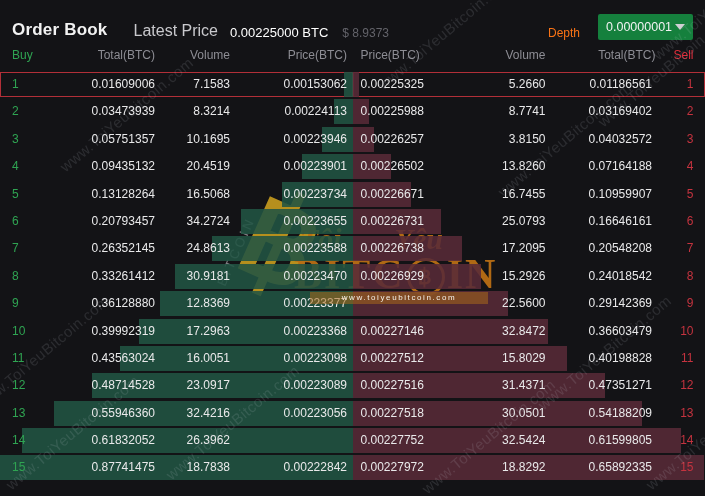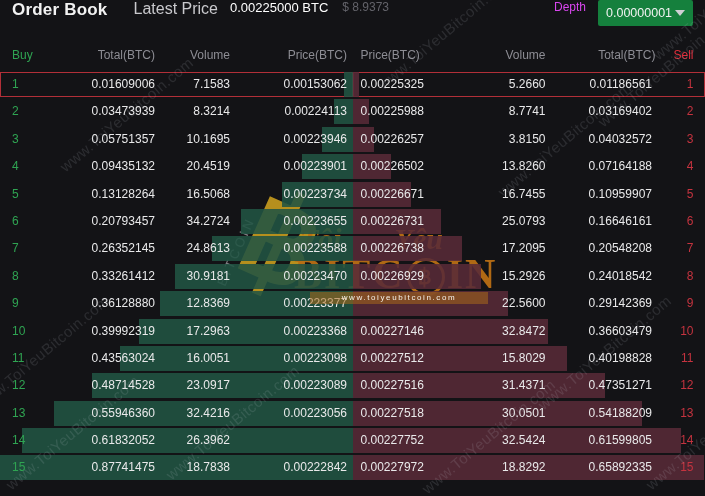--- a/index.html
+++ b/index.html
@@ -1,26 +1,26 @@
 <!DOCTYPE html>
 <html><head>
 <meta charset="utf-8">
 <style>
   html,body{margin:0;padding:0;background:#131316;}
   body{width:705px;height:496px;overflow:hidden;font-family:"Liberation Sans",sans-serif;}
   .app{position:relative;width:705px;height:496px;background:#131316;overflow:hidden;}
 
   
-  .topbar{position:absolute;top:0;left:0;right:0;height:40px;display:flex;align-items:flex-start;padding:0 12px;box-sizing:border-box;z-index:20;}
+  .topbar{position:absolute;top:0;left:0;right:0;height:40px;display:flex;align-items:flex-end;padding:0 12px;box-sizing:border-box;z-index:20;}
   .title{font-size:17px;font-weight:700;color:#f2f2f2;margin-right:26px;letter-spacing:.2px;}
   .lp-label{font-size:16px;color:#c9c9cd;margin-right:12px;}
   .lp-value{font-size:13px;font-weight:400;color:#ffffff;margin-right:14px;}
   .usd{font-size:12px;color:#63636a;}
   .spacer{flex:1;}
-  .depth-label{font-size:12px;color:#d946ef;margin-right:12px;}
+  .depth-label{font-size:12px;color:#f97316;margin-right:18px;}
   .depth-select{width:95px;height:26px;background:#15803d;border-radius:2px;display:flex;align-items:center;justify-content:space-between;padding:0 8px;box-sizing:border-box;cursor:pointer;}
   .depth-value{font-size:12.5px;color:#f2f2f2;}
   .caret{width:0;height:0;border-left:5px solid transparent;border-right:5px solid transparent;border-top:6px solid #cfcfd4;}
 
   
   .colheads{position:absolute;top:40px;left:0;right:0;height:30px;z-index:20;font-size:12px;color:#8d8d94;}
   .colheads .half{position:absolute;top:0;height:30px;width:352.5px;}
   .colheads .half.right{left:352.5px;}
   .colheads span{position:absolute;top:8px;}
   .h-buy{left:12px;color:#2fa452;}

